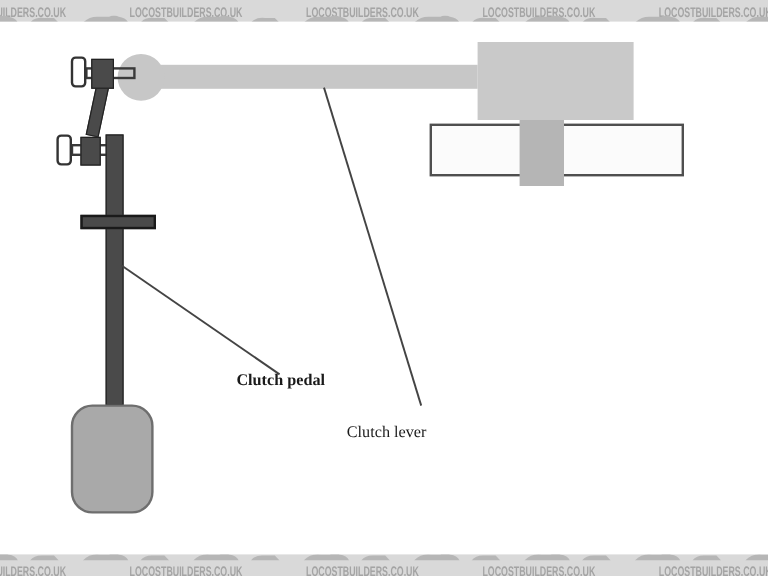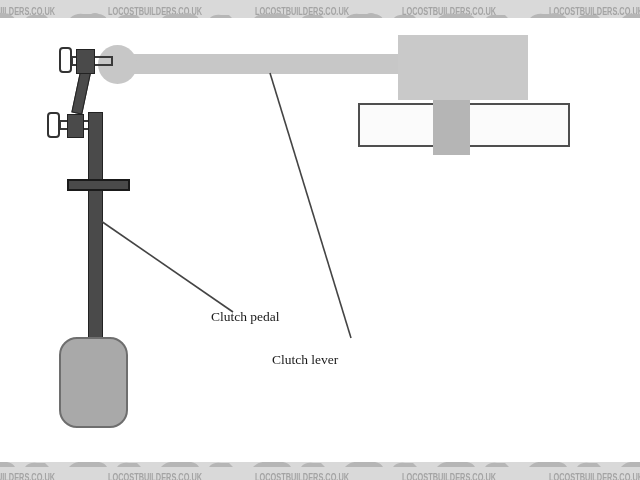--- a/index.html
+++ b/index.html
@@ -41,22 +41,22 @@
   .link-diagonal{left:76px;top:68px;width:11px;height:46px;transform:rotate(12deg);}
   .pedal-arm{left:88px;top:112px;width:15px;height:226px;}
   .crossbar{left:67px;top:179px;width:63px;height:12px;border:2px solid #1a1a1a;}
   .pedal-pad{left:59px;top:337px;width:69px;height:91px;background:#a9a9a9;border:2px solid #6e6e6e;border-radius:18px;}
   
   .leader-svg{position:absolute;left:0;top:0;width:640px;height:480px;pointer-events:none;}
   .diagram-label{
     position:absolute;color:#1a1a1a;font-size:13.5px;line-height:14px;
     font-family:"Liberation Serif",serif;white-space:nowrap;
   }
-  .label-pedal{left:211px;top:310px;}
-  .label-lever{left:272px;top:353px;}
+  .label-pedal{left:197px;top:310px;font-weight:bold;}
+  .label-lever{left:289px;top:353px;}
 </style>
 </head>
 <body>
 
 <div class="screen">
 
   <div class="banner banner-top">
     <div class="wm-row" style="top:1px;left:-39px">
       <span class="wm-unit"><span class="wm-text">LOCOSTBUILDERS.CO.UK</span></span>
       <span class="wm-unit"><span class="wm-text">LOCOSTBUILDERS.CO.UK</span></span>

